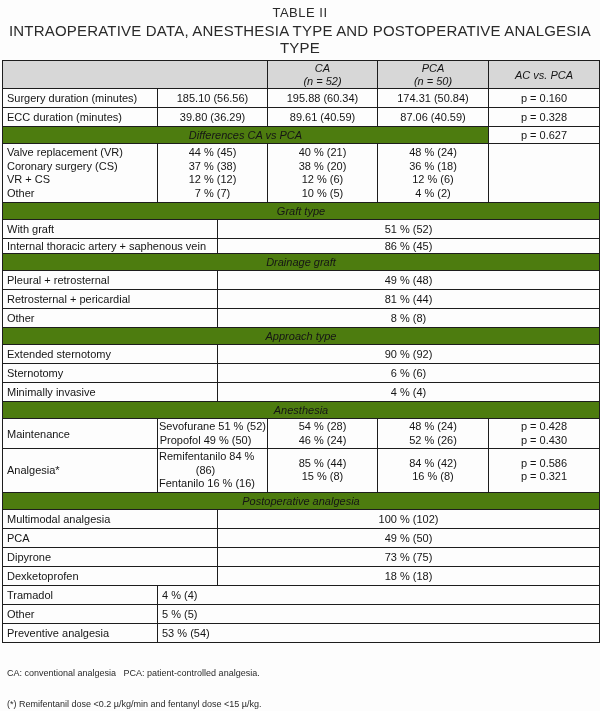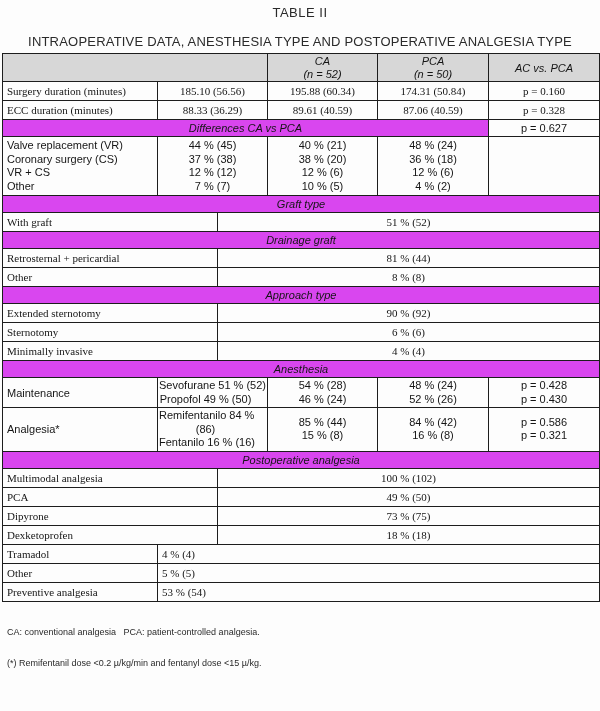--- a/index.html
+++ b/index.html
@@ -5,40 +5,40 @@
   html, body { margin: 0; padding: 0; }
   body {
     width: 600px; height: 711px;
     background: #fdfdfd;
     font-family: "Liberation Sans", sans-serif;
     color: #151515;
     overflow: hidden;
   }
   .page { padding: 5px 2px 0; }
   .t1 { text-align: center; font-size: 13px; letter-spacing: .5px; color: #2a2a2a; }
-  .t2 { text-align: center; font-size: 13px; letter-spacing: .2px; color: #2a2a2a; margin-top: 14px; }
+  .t2 { text-align: center; font-size: 15px; letter-spacing: .2px; color: #2a2a2a; margin-top: 2px; }
   table { border-collapse: collapse; table-layout: fixed; width: 597px; margin: 4px auto 0; }
   td {
     border: 1px solid #1d1d1d;
     font-size: 11px;
     padding: 1px 4px;
     vertical-align: middle;
     overflow: hidden;
     box-sizing: border-box;
   }
   td div { line-height: 13.5px; }
   .c   { text-align: center; }
   .it  { font-style: italic; }
   .gray{ background: #d7d7d7; }
-  .sec { background: #d946ef; font-style: italic; text-align: center; }
+  .sec { background: #4d7c0f; font-style: italic; text-align: center; }
   .top { vertical-align: top; padding-top: 2px; padding-bottom: 2px; margin-top: 44px; }
   .tight { padding-left: 1px; padding-right: 15px; white-space: nowrap; font-size: 11px; }
   tr.h26 td { height: 26px; }
   tr.h26 td div { line-height: 12.5px; }
-  tr.h19 td { height: 19px; font-family: Liberation Serif, serif; }
+  tr.h19 td { height: 19px; }
   tr.h17 td { height: 17px; }
   .footnotes { margin: 4px 0 0 5px; font-size: 9px; line-height: 10.5px; color: #2a2a2a; white-space: pre-wrap; }
 </style>
 </head>
 <body>
 
 <div class="page">
 
   <div class="t1">TABLE II</div>
   <div class="t2">INTRAOPERATIVE DATA, ANESTHESIA TYPE AND POSTOPERATIVE ANALGESIA TYPE</div>
@@ -70,21 +70,21 @@
       <tr class="h19">
         <td>Surgery duration (minutes)</td>
         <td colspan="2" class="c">185.10 (56.56)</td>
         <td class="c">195.88 (60.34)</td>
         <td class="c">174.31 (50.84)</td>
         <td class="c">p = 0.160</td>
       </tr>
 
       <tr class="h19">
         <td>ECC duration (minutes)</td>
-        <td colspan="2" class="c">88.33 (36.29)</td>
+        <td colspan="2" class="c">39.80 (36.29)</td>
         <td class="c">89.61 (40.59)</td>
         <td class="c">87.06 (40.59)</td>
         <td class="c">p = 0.328</td>
       </tr>
 
       <tr class="h17">
         <td colspan="5" class="sec">Differences CA vs PCA</td>
         <td class="c">p = 0.627</td>
       </tr>
 
@@ -116,23 +116,31 @@
         <td></td>
       </tr>
 
       <tr class="h17">
         <td colspan="6" class="sec">Graft type</td>
       </tr>
       <tr class="h19">
         <td colspan="2">With graft</td>
         <td colspan="4" class="c">51 % (52)</td>
       </tr>
+      <tr>
+        <td colspan="2">Internal thoracic artery + saphenous vein</td>
+        <td colspan="4" class="c">86 % (45)</td>
+      </tr>
 
       <tr class="h17">
         <td colspan="6" class="sec">Drainage graft</td>
+      </tr>
+      <tr class="h19">
+        <td colspan="2">Pleural + retrosternal</td>
+        <td colspan="4" class="c">49 % (48)</td>
       </tr>
       <tr class="h19">
         <td colspan="2">Retrosternal + pericardial</td>
         <td colspan="4" class="c">81 % (44)</td>
       </tr>
       <tr class="h19">
         <td colspan="2">Other</td>
         <td colspan="4" class="c">8 % (8)</td>
       </tr>
 

